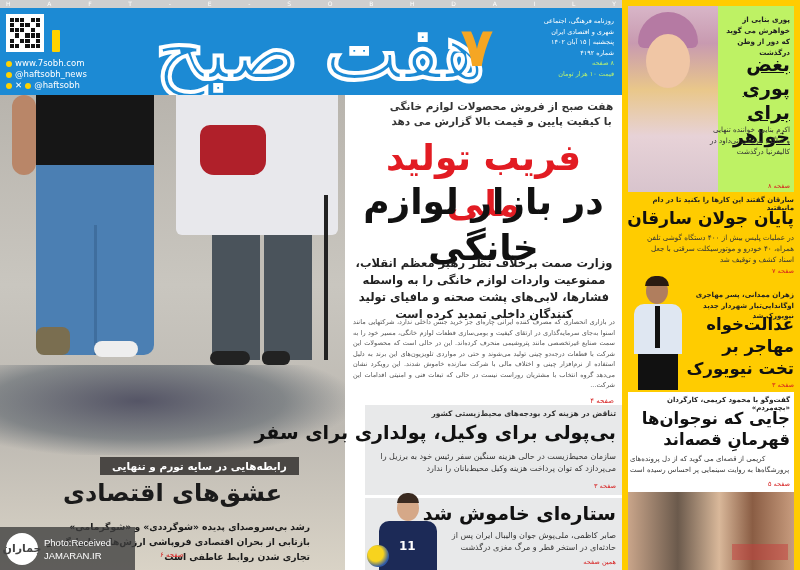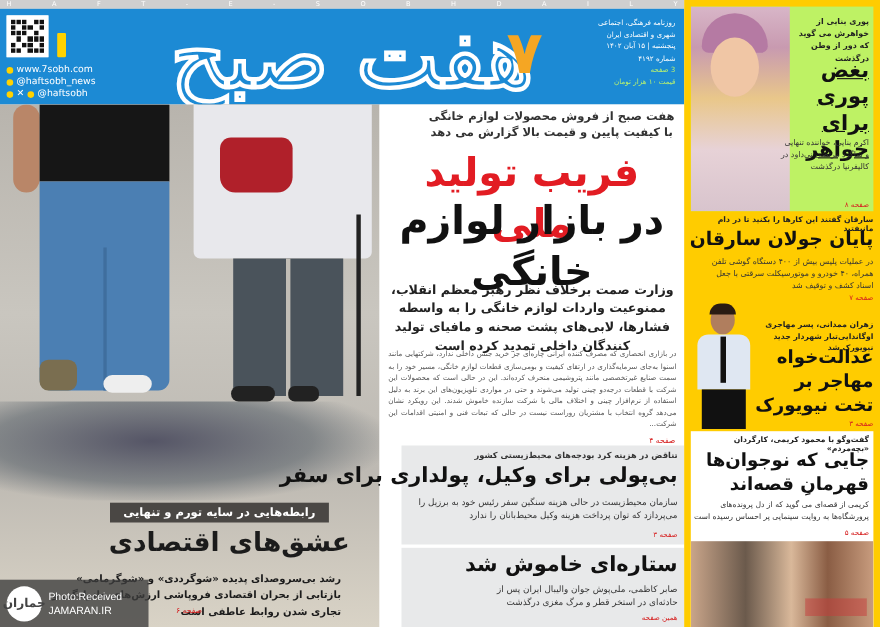--- a/index.html
+++ b/index.html
@@ -76,21 +76,21 @@
 
   .left-story {
     position: absolute; left: 0; top: 352px; width: 345px; height: 123px;
   }
   .kicker-box {
     position: absolute; left: 100px; top: 10px; background: #4a4744; color: #fff;
     font-size: 10.5px; font-weight: bold; padding: 3px 12px; direction: rtl;
   }
   .left-title {
     position: absolute; left: 0; top: 32px; width: 345px; text-align: center;
-    font-size: 24px; font-weight: bold; color: #1b1b1b; direction: rtl; margin-left: 36px;
+    font-size: 24px; font-weight: bold; color: #1b1b1b; direction: rtl;
   }
   .left-body {
     position: absolute; left: 40px; top: 72px; width: 270px; font-size: 9.2px;
     line-height: 15px; color: #1b1b1b; direction: rtl; text-align: right; font-weight: bold;
   }
   .left-page { position: absolute; left: 160px; top: 104px; font-size: 7px; color: #d62020; direction: rtl; }
 
   .watermark {
     position: absolute; left: 0; top: 527px; width: 135px; height: 43px;
     background: rgba(60,60,60,.78); display: flex; align-items: center; gap: 6px; padding-left: 6px;
@@ -179,21 +179,21 @@
   .r3-pants { position:absolute; left: 8px; top: 76px; width: 40px; height: 36px; background: #111; }
   .r3-kicker { position:absolute; right: 6px; top: 290px; width: 110px; font-size: 7px; line-height: 10.5px; color: #222; direction: rtl; text-align: right; font-weight: bold; }
   .r3-title { position:absolute; right: 6px; top: 314px; width: 110px; font-size: 16.5px; line-height: 22px; color: #111; direction: rtl; text-align: right; font-weight: bold; }
   .r3-page { position:absolute; right: 6px; top: 381px; font-size: 6.5px; color: #d62020; direction: rtl; }
 
   .r-story4 {
     position: absolute; left: 6px; top: 392px; width: 166px; height: 178px; background: #fff; overflow: hidden;
   }
   .r4-kicker { position:absolute; right: 4px; top: 4px; width: 160px; font-size: 7px; color: #222; direction: rtl; text-align: right; font-weight: bold; }
   .r4-title { position:absolute; right: 4px; top: 16px; width: 160px; font-size: 16.5px; line-height: 21px; color: #111; direction: rtl; text-align: right; font-weight: bold; }
-  .r4-body { position:absolute; right: 4px; top: 62px; width: 160px; font-size: 7px; line-height: 11px; color: #333; direction: rtl; text-align: right; }
+  .r4-body { position:absolute; right: 4px; top: 62px; width: 160px; font-size: 7px; line-height: 11px; color: #333; direction: rtl; text-align: left; }
   .r4-page { position:absolute; right: 4px; top: 88px; font-size: 6.5px; color: #d62020; direction: rtl; }
   .r4-photo {
     position:absolute; left: 0; top: 100px; width: 166px; height: 78px;
     background: linear-gradient(90deg, #c9a58a 0%, #6b5a4c 30%, #d9b89a 55%, #8a5d44 75%, #c89c7e 100%);
   }
   .r4-stamp { position:absolute; right: 6px; bottom: 10px; width: 56px; height: 16px; background: rgba(200,60,60,.5); }
 </style>
 </head>
 <body>
 
@@ -278,21 +278,21 @@
   <div class="logo">
     <div class="logo-text">هفت صبح</div>
     <div class="logo-seven">۷</div>
   </div>
 
   <div class="mh-info">
     <div>روزنامه فرهنگی، اجتماعی</div>
     <div>شهری و اقتصادی ایران</div>
     <div>پنجشنبه | ۱۵ آبان ۱۴۰۲</div>
     <div>شماره ۴۱۹۲</div>
-    <div class="green">3 صفحه</div>
+    <div class="green">۸ صفحه</div>
     <div class="green">قیمت ۱۰ هزار تومان</div>
   </div>
 </div>
 
 <div class="photo-col">
   <div class="shadow-band"></div>
   <div class="man-arm-l"></div>
   <div class="man-shirt"></div>
   <div class="man-jeans"></div>
   <div class="shoe1"></div>
@@ -336,20 +336,27 @@
     <div class="b1-title">بی‌پولی برای وکیل، پولداری برای سفر</div>
     <div class="b1-body">سازمان محیط‌زیست در حالی هزینه سنگین سفر رئیس خود به برزیل را می‌پردازد که توان پرداخت هزینه وکیل محیط‌بانان را ندارد</div>
     <div class="b1-page">صفحه ۳</div>
   </div>
 
   <div class="c-box2">
     <div class="b2-title">ستاره‌ای خاموش شد</div>
     <div class="b2-body">صابر کاظمی، ملی‌پوش جوان والیبال ایران پس از حادثه‌ای در استخر قطر و مرگ مغزی درگذشت</div>
     <div class="b2-page">همین صفحه</div>
   </div>
+  <div class="player">
+    <div class="player-head"></div>
+    <div class="player-hair"></div>
+    <div class="player-jersey"></div>
+    <div class="player-num">11</div>
+    <div class="ball"></div>
+  </div>
 </div>
 
 <div class="right-col">
   <div class="r-story1">
     <div class="r1-photo">
       <div class="r1-hat"></div>
       <div class="r1-face"></div>
     </div>
     <div class="r1-kicker">پوری بنایی از خواهرش می گوید که دور از وطن درگذشت</div>
     <div class="r1-title">بغض پوری برای خواهر</div>

